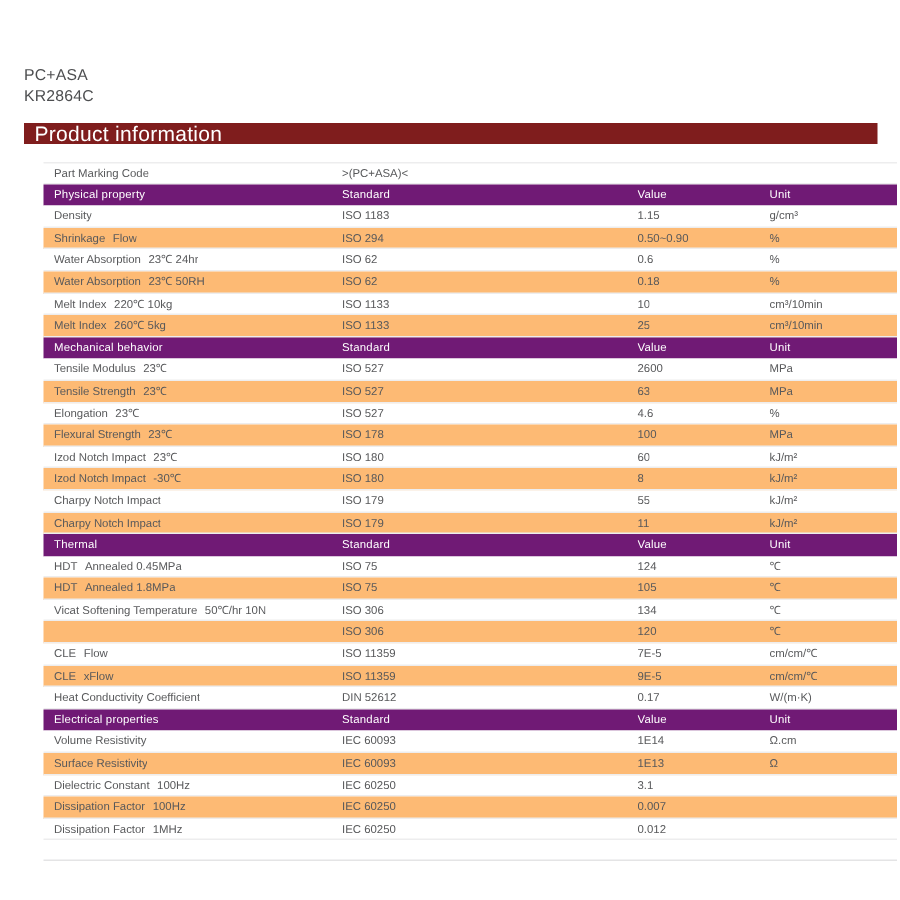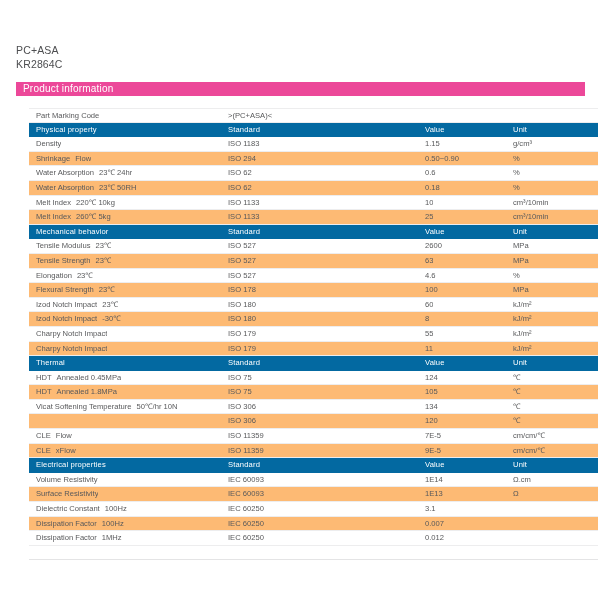--- a/index.html
+++ b/index.html
@@ -36,23 +36,23 @@
   }
   .doc-title div { white-space: nowrap; }
 
   
   .banner {
     position: absolute;
     left: 16px;
     top: 82px;
     width: 569px;
     height: 14px;
-    background: #ec4899;
+    background: #7f1d1d;
     color: #ffffff;
-    font-size: 10px;
+    font-size: 14px;
     line-height: 14px;
     letter-spacing: 0.2px;
     box-sizing: border-box;
     padding-left: 7px;
   }
 
   
   .table {
     position: absolute;
     left: 16px;
@@ -90,21 +90,21 @@
   }
   .row.data.alt {
     background: #fdba74;
   }
   .row.data.first {
     border-top: 1px solid #ededee;
   }
 
   
   .row.head {
-    background: #0369a1;
+    background: #701a75;
     color: #ffffff;
     border-bottom: none;
     letter-spacing: 0.15px;
   }
 
   
   .table-foot {
     height: 1px;
     background: #e4e4e5;
     margin-top: 13px;
@@ -260,20 +260,26 @@
         <div class="c c-std">ISO 11359</div>
         <div class="c c-val">7E-5</div>
         <div class="c c-unit">cm/cm/℃</div>
       </div>
       <div class="row data alt">
         <div class="c c-prop"><span>CLE</span><span class="qual">xFlow</span></div>
         <div class="c c-std">ISO 11359</div>
         <div class="c c-val">9E-5</div>
         <div class="c c-unit">cm/cm/℃</div>
       </div>
+      <div class="row data">
+        <div class="c c-prop"><span>Heat Conductivity Coefficient</span></div>
+        <div class="c c-std">DIN 52612</div>
+        <div class="c c-val">0.17</div>
+        <div class="c c-unit">W/(m·K)</div>
+      </div>
       <div class="row head">
         <div class="c c-prop">Electrical properties</div>
         <div class="c c-std">Standard</div>
         <div class="c c-val">Value</div>
         <div class="c c-unit">Unit</div>
       </div>
       <div class="row data">
         <div class="c c-prop"><span>Volume Resistivity</span></div>
         <div class="c c-std">IEC 60093</div>
         <div class="c c-val">1E14</div>

